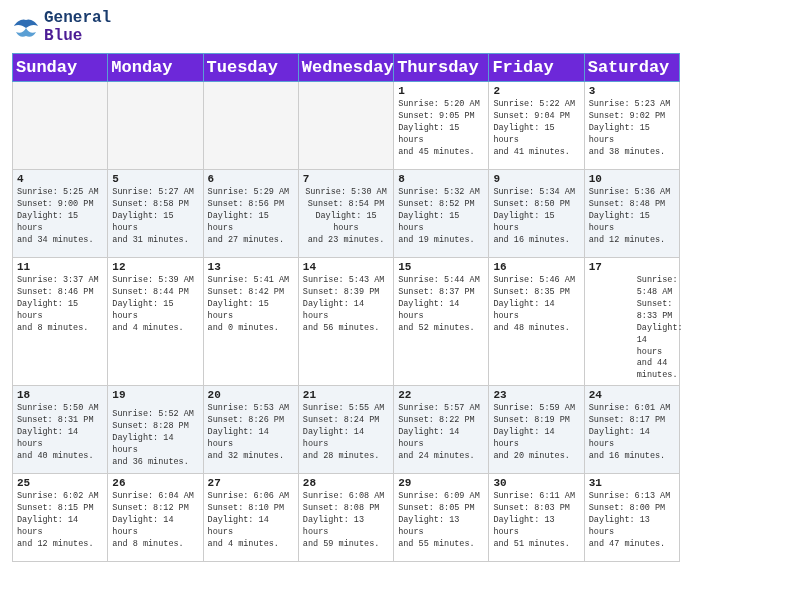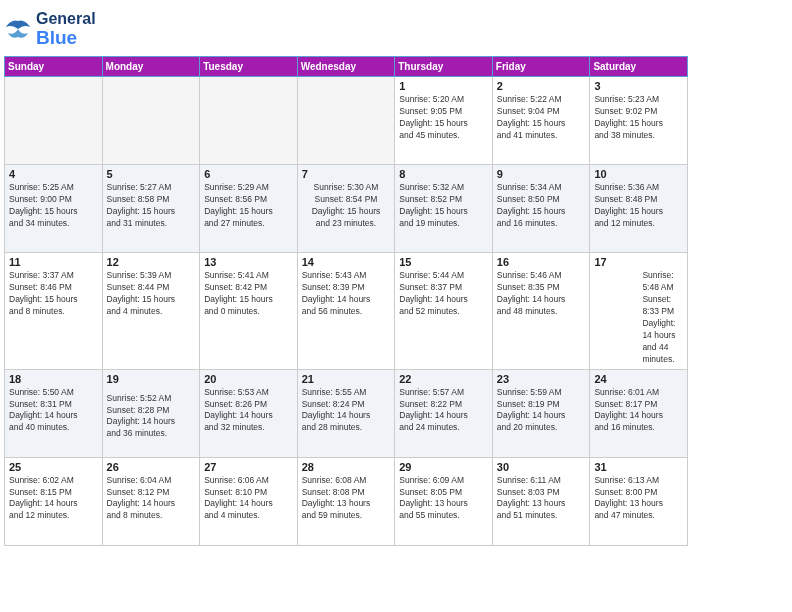--- a/index.html
+++ b/index.html
@@ -6,21 +6,22 @@
     body {
       font-family: Arial, sans-serif;
       background: #fff;
       width: 792px;
       height: 612px;
       overflow: hidden;
     }
     .page {
       width: 692px;
       height: 612px;
-      padding: 10px 4px;
+      padding: 10px 12px;
+      font-family: Liberation Mono, monospace;
     }
     .header {
       display: flex;
       justify-content: space-between;
       align-items: flex-start;
       margin-bottom: 8px;
     }
     .logo {
       display: flex;
       align-items: center;
@@ -41,23 +42,23 @@
     .location {
       font-size: 14px;
       color: #444;
     }
     .calendar {
       width: 100%;
       border-collapse: collapse;
       table-layout: fixed;
     }
     .calendar th {
-      background: #a21caf;
+      background: #6d28d9;
       color: #fff;
-      font-size: 10px;
+      font-size: 17px;
       padding: 4px 3px;
       text-align: left;
       border: 1px solid #5a9fd4;
       font-weight: bold;
     }
     .calendar td {
       border: 1px solid #ccc;
       vertical-align: top;
       padding: 3px 4px;
       font-size: 9px;
@@ -91,21 +92,21 @@
 
 <div class="page">
   <div class="header">
     <div class="logo">
       <svg class="logo-bird" viewBox="0 0 28 24" xmlns="http://www.w3.org/2000/svg">
         <path d="M14 4 C10 2, 4 6, 2 10 C6 8, 10 9, 14 12 C18 9, 22 8, 26 10 C24 6, 18 2, 14 4Z" fill="#2e6db4"></path>
         <path d="M14 12 C16 16, 20 18, 24 16 C22 20, 18 22, 14 20 C10 22, 6 20, 4 16 C8 18, 12 16, 14 12Z" fill="#5a9fd4"></path>
       </svg>
       <div>
         <div style="font-size:16px;font-weight:bold;color:#1a3c6e;line-height:1.1">General</div>
-        <div style="font-size:19px;font-weight:bold;color:#3b82f6;line-height:1.1">Blue</div>
+        <div style="font-size:16px;font-weight:bold;color:#4c1d95;line-height:1.1">Blue</div>
       </div>
     </div>
     <div class="title-block">
       <div class="month-year"></div>
       <div class="location"></div>
     </div>
   </div>
 
   <table class="calendar">
     <thead>

